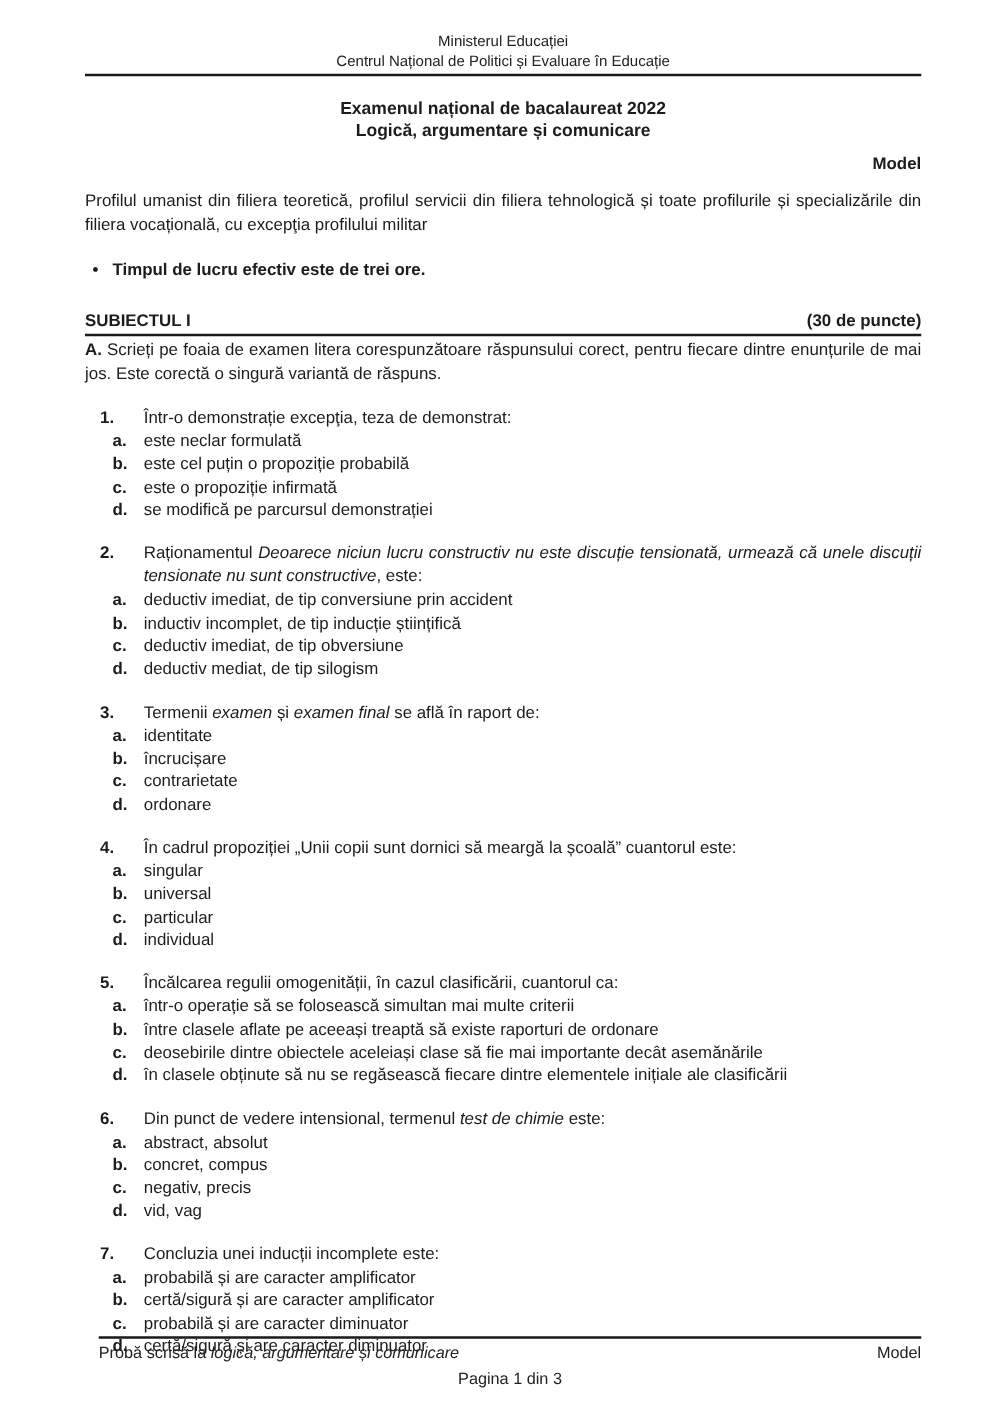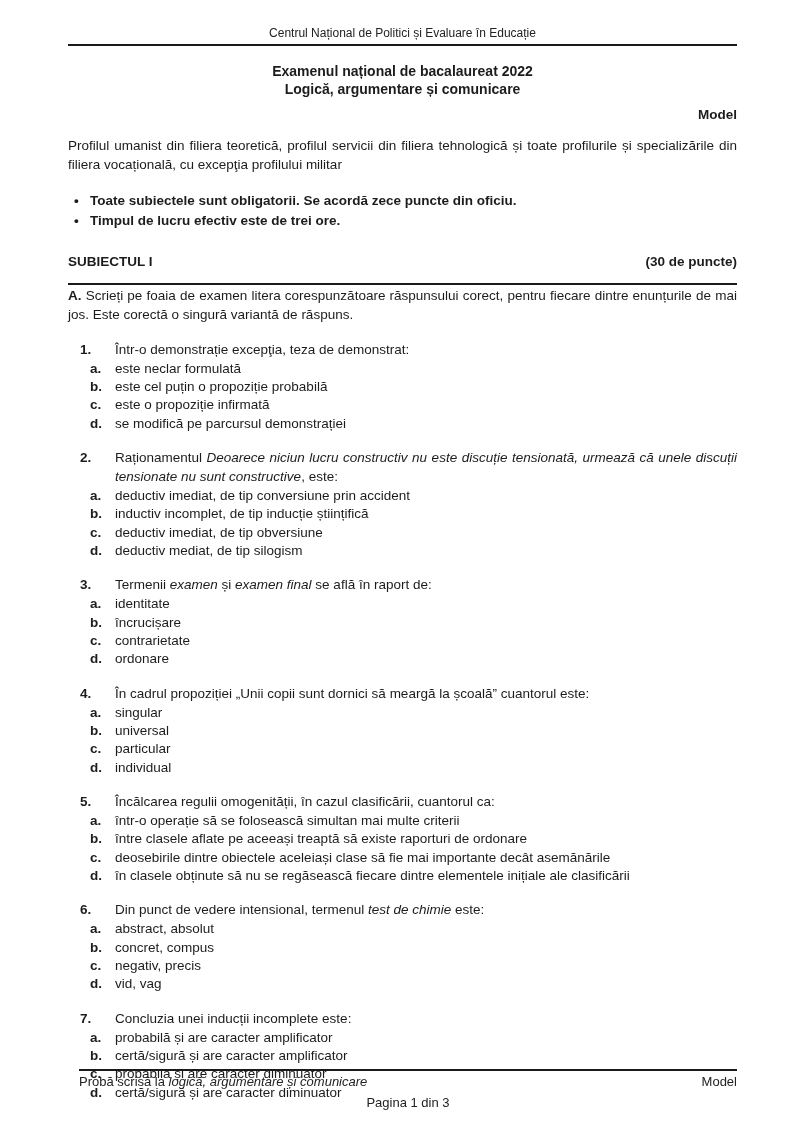--- a/index.html
+++ b/index.html
@@ -11,21 +11,21 @@
   }
   .ministry { text-align:center; font-size:12px; line-height:1.3; color:#222; }
   .header-rule { border-bottom:2px solid #1a1a1a; margin-top:2px; }
   .title-block { text-align:center; font-weight:bold; font-size:14px; line-height:1.3; margin-top:16px; }
   .model-top { text-align:right; font-weight:bold; margin-top:8px; }
   .profile { text-align:justify; margin:12px 0 0 0; }
   .bullets { margin:16px 0 0 0; padding:0; list-style:none; font-weight:bold; }
   .bullets li { position:relative; padding-left:22px; line-height:1.5; }
   .bullets li::before { content:"\2022"; position:absolute; left:6px; }
   .subject-row { display:flex; justify-content:space-between; font-weight:bold;
-    border-bottom:2px solid #1a1a1a; margin-top:22px; padding-bottom:11px; }
+    border-bottom:2px solid #1a1a1a; margin-top:22px; padding-bottom:0; }
   .instruction { text-align:justify; margin:2px 0 0 0; }
   .instruction b { font-weight:bold; }
   .question { margin-top:16px; }
   .q-head { display:flex; }
   .q-num { flex:none; width:35px; margin-left:12px; font-weight:bold; }
   .q-stem { flex:1; text-align:justify; }
   .opt { display:flex; line-height:1.36; }
   .opt-letter { flex:none; width:25px; margin-left:22px; font-weight:bold; }
   .opt-text { flex:1; }
   .it { font-style:italic; }
@@ -33,35 +33,35 @@
   .footer-rule { border-bottom:2px solid #1a1a1a; }
   .footer-row { display:flex; justify-content:space-between; margin-top:2px; }
   .footer-page { text-align:center; margin-top:3px; }
 </style>
 </head>
 <body>
 
 <div class="page">
 
   <div class="ministry">
+    <div>Ministerul Educației</div>
     <div>Centrul Național de Politici și Evaluare în Educație</div>
   </div>
   <div class="header-rule"></div>
 
   <div class="title-block">
     <div>Examenul național de bacalaureat 2022</div>
     <div>Logică, argumentare și comunicare</div>
   </div>
 
   <div class="model-top">Model</div>
 
   <p class="profile">Profilul umanist din filiera teoretică, profilul servicii din filiera tehnologică și toate profilurile și specializările din filiera vocațională, cu excepţia profilului militar</p>
 
   <ul class="bullets">
-    <li>Toate subiectele sunt obligatorii. Se acordă zece puncte din oficiu.</li>
     <li>Timpul de lucru efectiv este de trei ore.</li>
   </ul>
 
   <div class="subject-row">
     <span>SUBIECTUL I</span>
     <span>(30 de puncte)</span>
   </div>
 
   <p class="instruction"><b>A.</b><span> Scrieți pe foaia de examen litera corespunzătoare răspunsului corect, pentru fiecare dintre enunțurile de mai jos. Este corectă o singură variantă de răspuns.</span></p>
 

